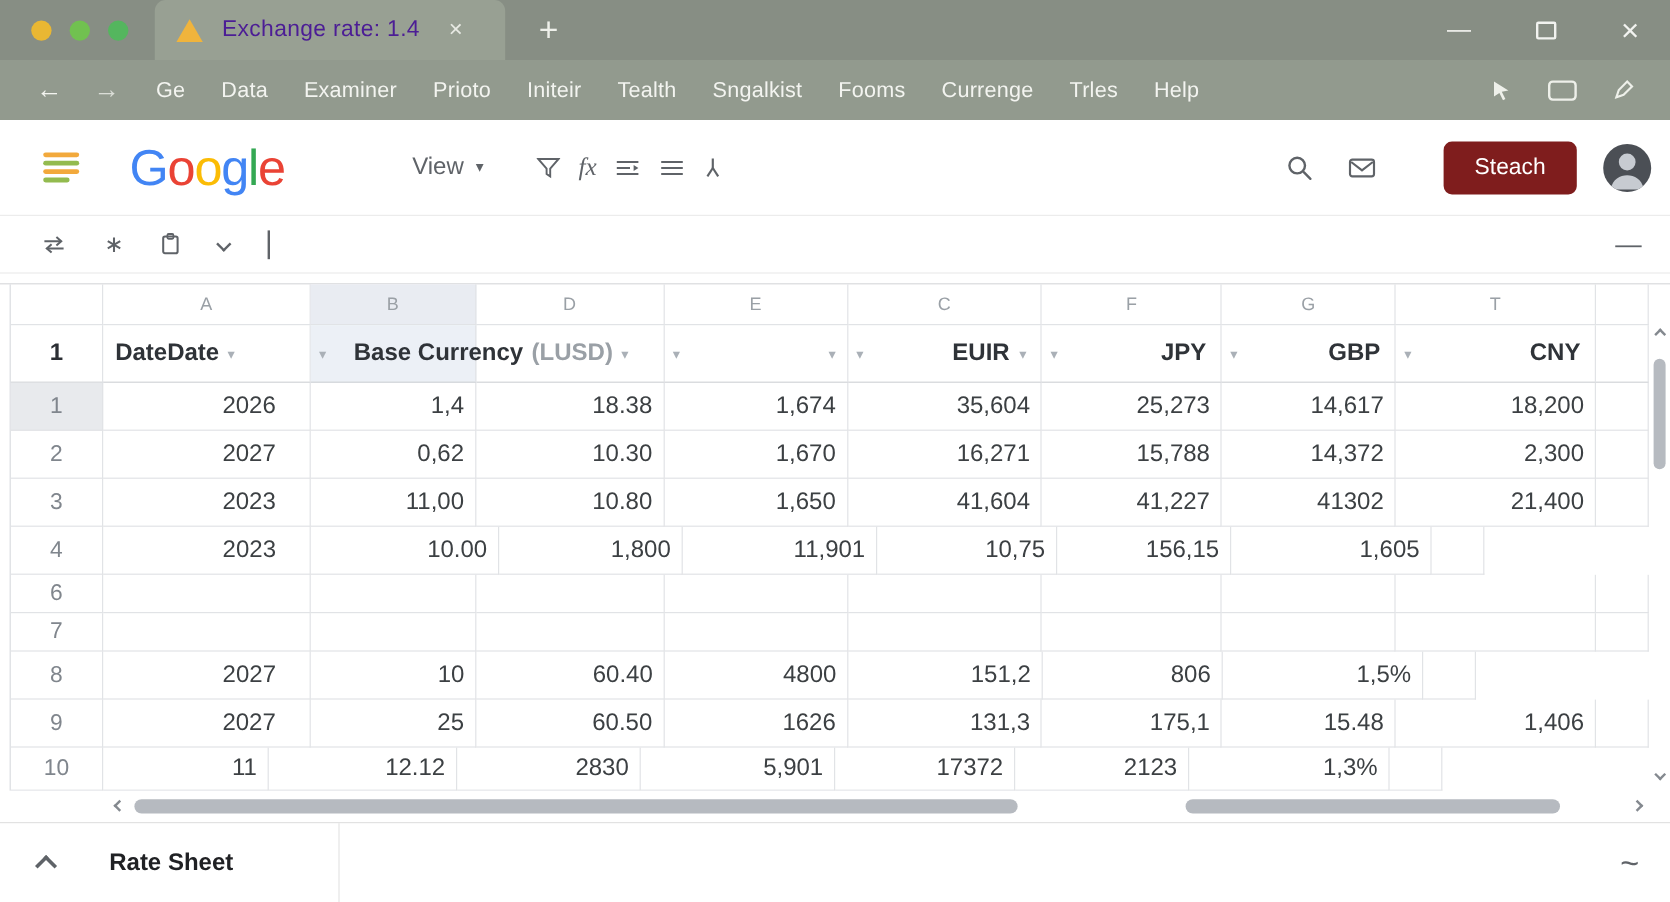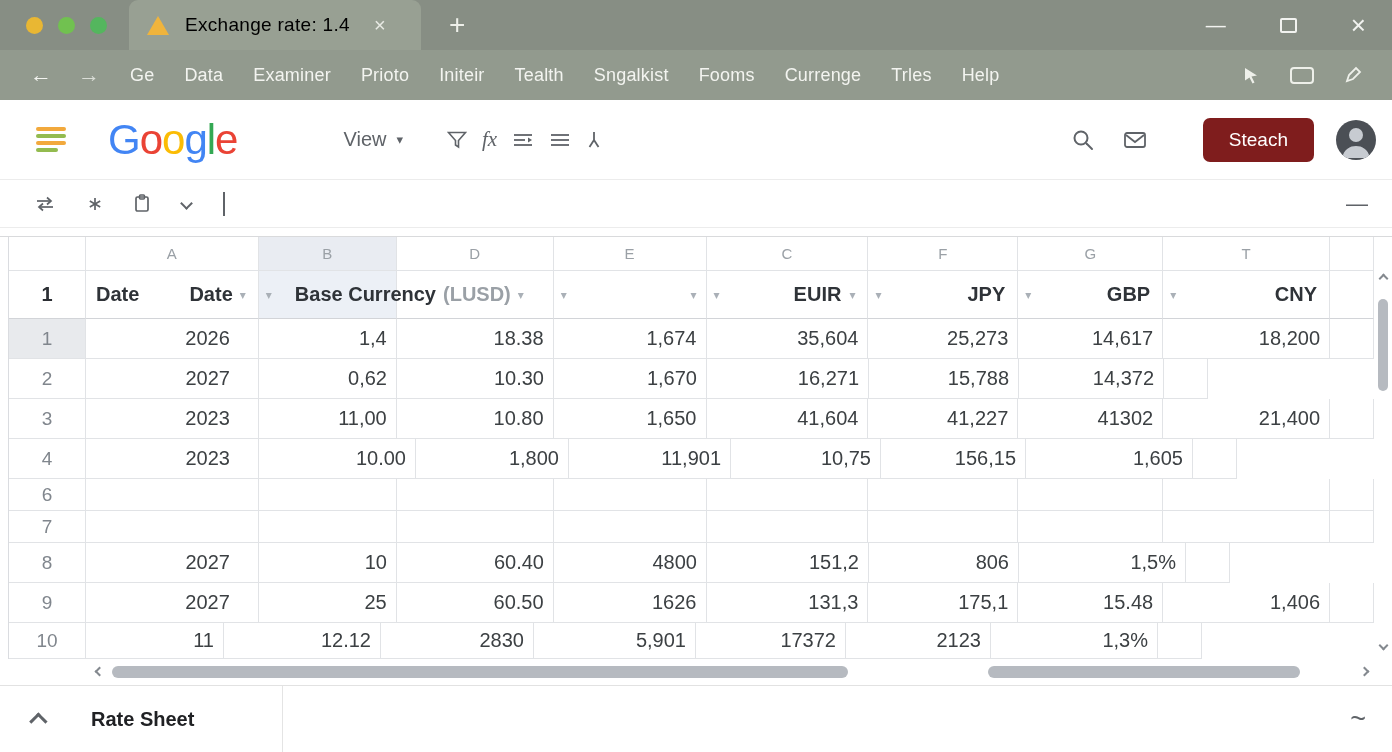--- a/index.html
+++ b/index.html
@@ -10,21 +10,21 @@
   .titlebar { height:50px; background:#878e84; display:flex; align-items:center; }
   .lights { display:flex; gap:15px; margin-left:26px; }
   .light { width:17px; height:17px; border-radius:50%; display:inline-block; }
   .light.yellow { background:#e9b733; }
   .light.green  { background:#71c150; }
   .light.green2 { background:#54b65e; }
   .tab { margin-left:22px; height:50px; display:flex; align-items:center; padding:0 18px;
          background:#98a093; border-radius:9px 9px 0 0; min-width:292px; }
   .warn { width:0; height:0; border-left:11px solid transparent; border-right:11px solid transparent;
           border-bottom:19px solid #f0b43c; display:inline-block; }
-  .tabtitle { color:#000000; font-size:19px; margin:0 16px; letter-spacing:.3px; white-space:nowrap; }
+  .tabtitle { color:#4c1d95; font-size:19px; margin:0 16px; letter-spacing:.3px; white-space:nowrap; }
   .tabclose { color:#e8eae4; font-size:20px; margin-left:8px; }
   .newtab { color:#eef0ea; font-size:28px; margin-left:28px; font-weight:300; }
   .spacer { flex:1; }
   .winmin { color:#f2f3f0; font-size:20px; margin-right:54px; }
   .winmax { width:17px; height:15px; border:2px solid #f2f3f0; border-radius:2px; margin-right:54px; display:inline-block; }
   .winclose { color:#f2f3f0; font-size:26px; margin-right:26px; }
 
   
   .menubar { height:50px; background:#929a8e; display:flex; align-items:center; color:#f3f4f0; font-size:18px; }
   .nav { font-size:22px; }
@@ -73,21 +73,21 @@
   .corner,.letter,.rn,.cell,.hcell { border-right:1px solid #e1e3e6; border-bottom:1px solid #e1e3e6; }
   .hrow > div { border-bottom:1px solid #d2d4d8; }
   .letter { color:#9aa0a6; font-size:15px; display:flex; align-items:center; justify-content:center; }
   .letter.selcol { background:#e9ecf2; }
   .rn { color:#80868d; font-size:19px; display:flex; align-items:center; justify-content:center; }
   .rn.sel { background:#e8eaed; }
   .hnum { color:#2b2e33; font-weight:bold; font-size:20px; }
   .cell { font-size:20px; color:#3c4043; display:flex; align-items:center; justify-content:flex-end; padding-right:9px; }
   .cell.colA { padding-right:28px; }
   .hcell { display:flex; align-items:center; position:relative; }
-  .ha { justify-content:space-between; padding:0 12px 0 10px;gap:24px; }
+  .ha { padding:0 12px 0 10px; }
   .ha .hright { display:flex; align-items:center; gap:7px; }
   .hb { background:#ecf0f6; padding-left:36px; overflow:visible; white-space:nowrap; z-index:3; }
   .hb .bcwrap { display:flex; align-items:center; gap:7px; }
   .bc2 { color:#9aa0a6; }
   .lchev { position:absolute; left:7px; top:50%; transform:translateY(-50%); font-size:12px; color:#aab0b7;
            font-family:"DejaVu Sans",sans-serif; }
   .he { justify-content:flex-end; padding-right:9px; }
   .hcur { justify-content:flex-end; gap:8px; padding-right:12px; }
 
   
@@ -350,20 +350,21 @@
 
     <div class="row rh40">
       <div class="rn c0">2</div>
       <div class="cell colA c1">2027</div>
       <div class="cell c2">0,62</div>
       <div class="cell c3">10.30</div>
       <div class="cell c4">1,670</div>
       <div class="cell c5">16,271</div>
       <div class="cell c6">15,788</div>
       <div class="cell c7">14,372</div>
+      <div class="cell c8">2,300</div>
       <div class="cell c9"></div>
     </div>
 
     <div class="row rh40">
       <div class="rn c0">3</div>
       <div class="cell colA c1">2023</div>
       <div class="cell c2">11,00</div>
       <div class="cell c3">10.80</div>
       <div class="cell c4">1,650</div>
       <div class="cell c5">41,604</div>

